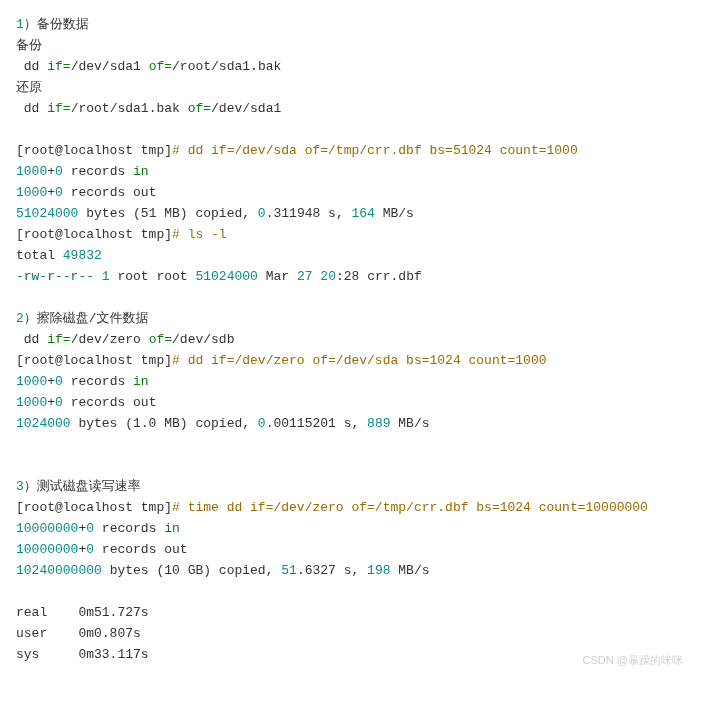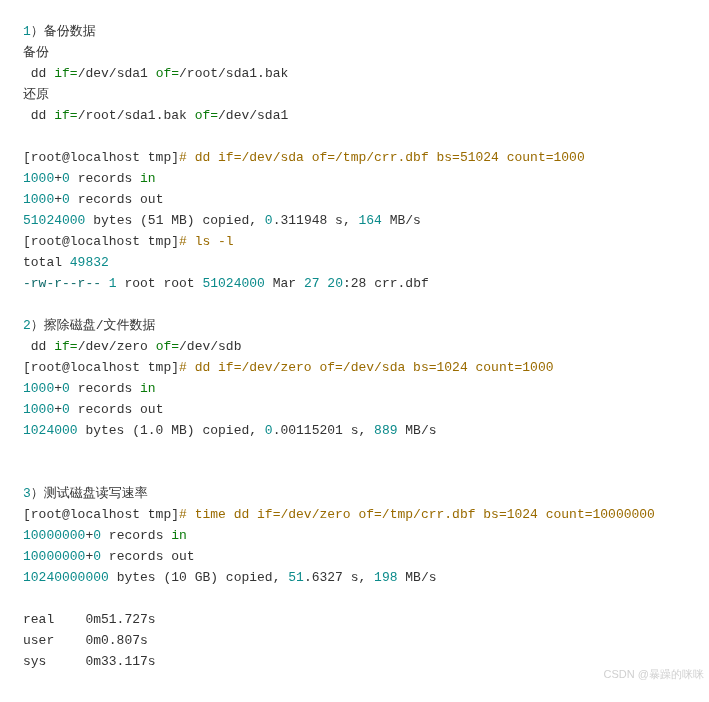--- a/index.html
+++ b/index.html
@@ -8,32 +8,32 @@
       line-height: 21px;
       padding: 14px 16px;
       margin: 0;
       color: #333;
       background: #fff;
       width: 709px;
       box-sizing: border-box;
       position: relative;
     }
     pre {
-      margin: 7px;
+      margin: 0;
       white-space: pre-wrap;
       word-break: break-all;
       font-family: inherit;
     }
     .c-teal   { color: #0c8b8b; }
     .c-dkteal { color: #0e6969; }
     .c-green  { color: #0a7a0a; }
     .c-brown  { color: #9a6b00; }
     .watermark {
       position: absolute;
-      right: 5px;
+      right: 26px;
       bottom: 8px;
       font-size: 11px;
       color: #d0d0d0;
       font-family: sans-serif;
     }
   </style>
 </head>
 <body>
 
 <pre><span class="c-teal">1</span><span>）</span><span>备份数据</span>

